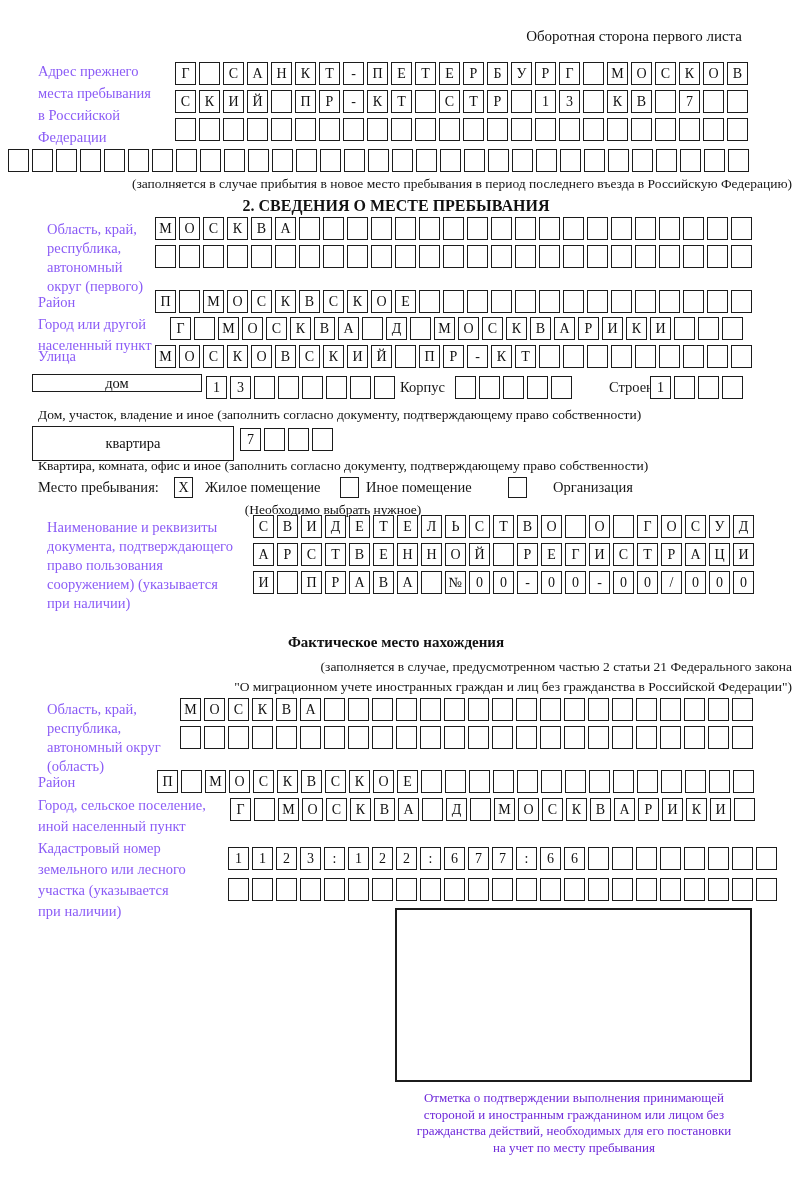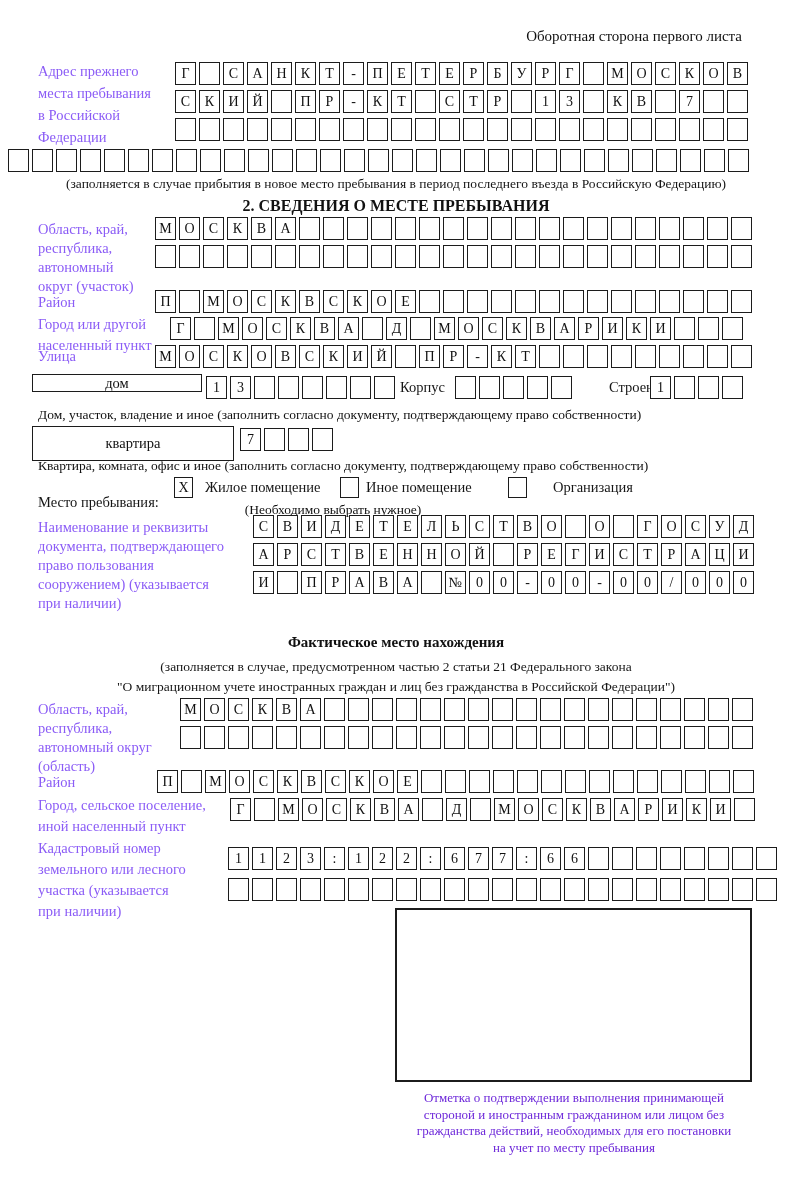--- a/index.html
+++ b/index.html
@@ -4,31 +4,31 @@
 <style>
   * { margin:0; padding:0; box-sizing:border-box; }
   html,body { background:#ffffff; }
   .page {
     position:relative; width:800px; height:1180px; background:#fff;
     font-family:"Liberation Serif", serif; color:#111; overflow:hidden;
   }
   .abs { position:absolute; }
   .lbl { position:absolute; left:38px; font-size:14.5px; color:#8b5cf6; }
   .lines22 div { line-height:22px; }
-  .lines19 div { line-height:19px; }
+  .lines19 div { line-height:19px;margin-left:9px; }
   .lines21 div { line-height:21px; }
   .cellrow { position:absolute; display:flex; }
   .cell {
     width:21px; height:23px; margin-right:3px; flex:0 0 auto;
     border:1.6px solid #1c1c1c; display:inline-flex;
     align-items:center; justify-content:center;
     font-size:14px; line-height:1; background:#fff;
   }
   .titletext { position:absolute; left:0; width:792px; text-align:center; font-weight:bold; color:#111; }
-  .notetext { position:absolute; left:0; width:792px; text-align:center; font-size:13.5px; color:#161616; }
+  .notetext { position:absolute; left:0; width:792px; text-align:right; font-size:13.5px; color:#161616; }
   .labelbox {
     position:absolute; border:1.6px solid #1c1c1c; background:#fff;
     display:flex; align-items:center; justify-content:center; font-size:14.5px;
   }
   .inlinelabel { position:absolute; font-size:14.5px; color:#161616; }
   .checkbox {
     position:absolute; width:19px; height:21px; border:1.6px solid #1c1c1c;
     display:flex; align-items:center; justify-content:center; font-size:14px; background:#fff;
   }
   .stampbox { position:absolute; border:2px solid #1c1c1c; background:#fff; }
@@ -159,21 +159,21 @@
       <span class="cell"></span>
     </div>
   <div class="notetext" style="top:176px;">(заполняется в случае прибытия в новое место пребывания в период последнего въезда в Российскую Федерацию)</div>
 
   <div class="titletext" style="top:197px; font-size:16px;">2. СВЕДЕНИЯ О МЕСТЕ ПРЕБЫВАНИЯ</div>
 
   <div class="lbl lines19" style="top:220px; width:130px;">
     <div>Область, край,</div>
     <div>республика,</div>
     <div>автономный</div>
-    <div>округ (участок)</div>
+    <div>округ (первого)</div>
   </div>
   <div class="cellrow" style="left:155px; top:217px;">
       <span class="cell">М</span>
       <span class="cell">О</span>
       <span class="cell">С</span>
       <span class="cell">К</span>
       <span class="cell">В</span>
       <span class="cell">А</span>
       <span class="cell"></span>
       <span class="cell"></span>
@@ -342,21 +342,21 @@
 
   <div class="labelbox" style="left:32px; top:426px; width:202px; height:35px;">квартира</div>
   <div class="cellrow" style="left:240px; top:428px;">
       <span class="cell">7</span>
       <span class="cell"></span>
       <span class="cell"></span>
       <span class="cell"></span>
     </div>
   <div class="abs" style="left:38px; top:458px; font-size:13.5px;">Квартира, комната, офис и иное (заполнить согласно документу, подтверждающему право собственности)</div>
 
-  <div class="inlinelabel" style="left:38px; top:479px;margin-top:15px;">Место пребывания:</div>
+  <div class="inlinelabel" style="left:38px; top:479px;">Место пребывания:</div>
   <div class="checkbox" style="left:174px; top:477px;">X</div>
   <div class="inlinelabel" style="left:205px; top:479px;">Жилое помещение</div>
   <div class="checkbox" style="left:340px; top:477px;"></div>
   <div class="inlinelabel" style="left:366px; top:479px;">Иное помещение</div>
   <div class="checkbox" style="left:508px; top:477px;"></div>
   <div class="inlinelabel" style="left:553px; top:479px;">Организация</div>
   <div class="abs" style="left:0; top:502px; width:666px; text-align:center; font-size:13.5px;">(Необходимо выбрать нужное)</div>
 
   <div class="lbl lines19" style="top:518px; width:210px;">
     <div>Наименование и реквизиты</div>

